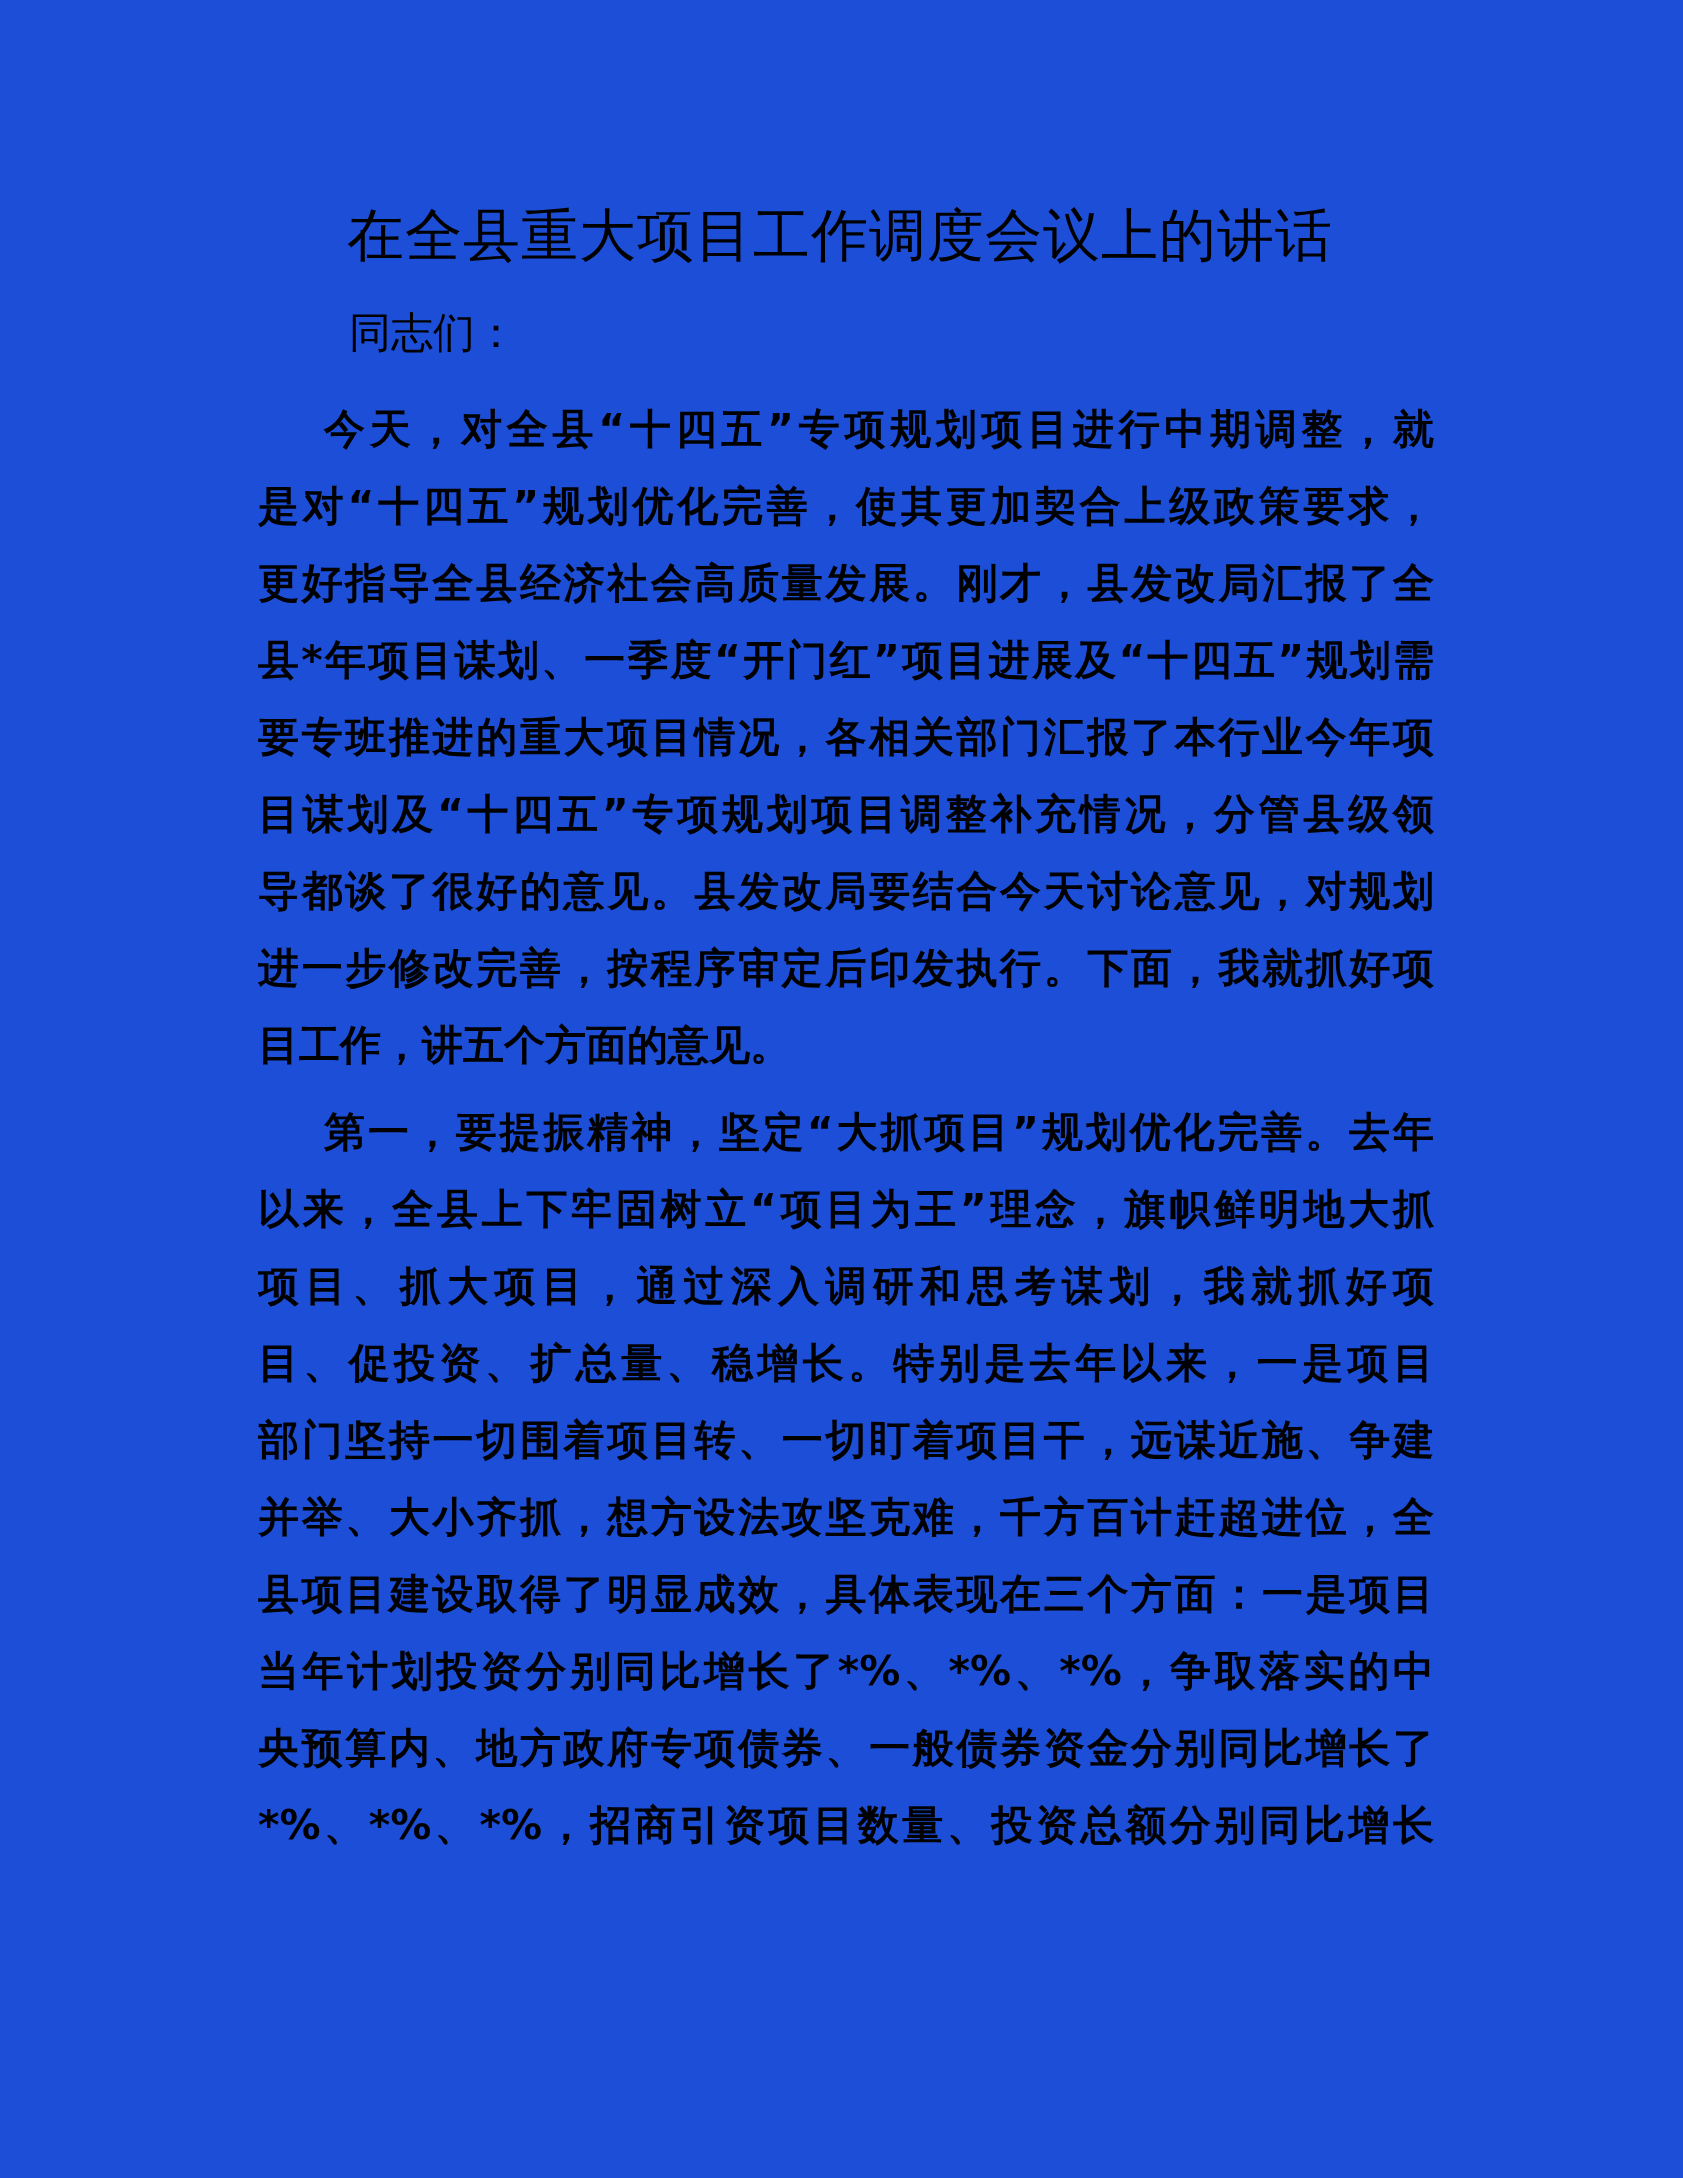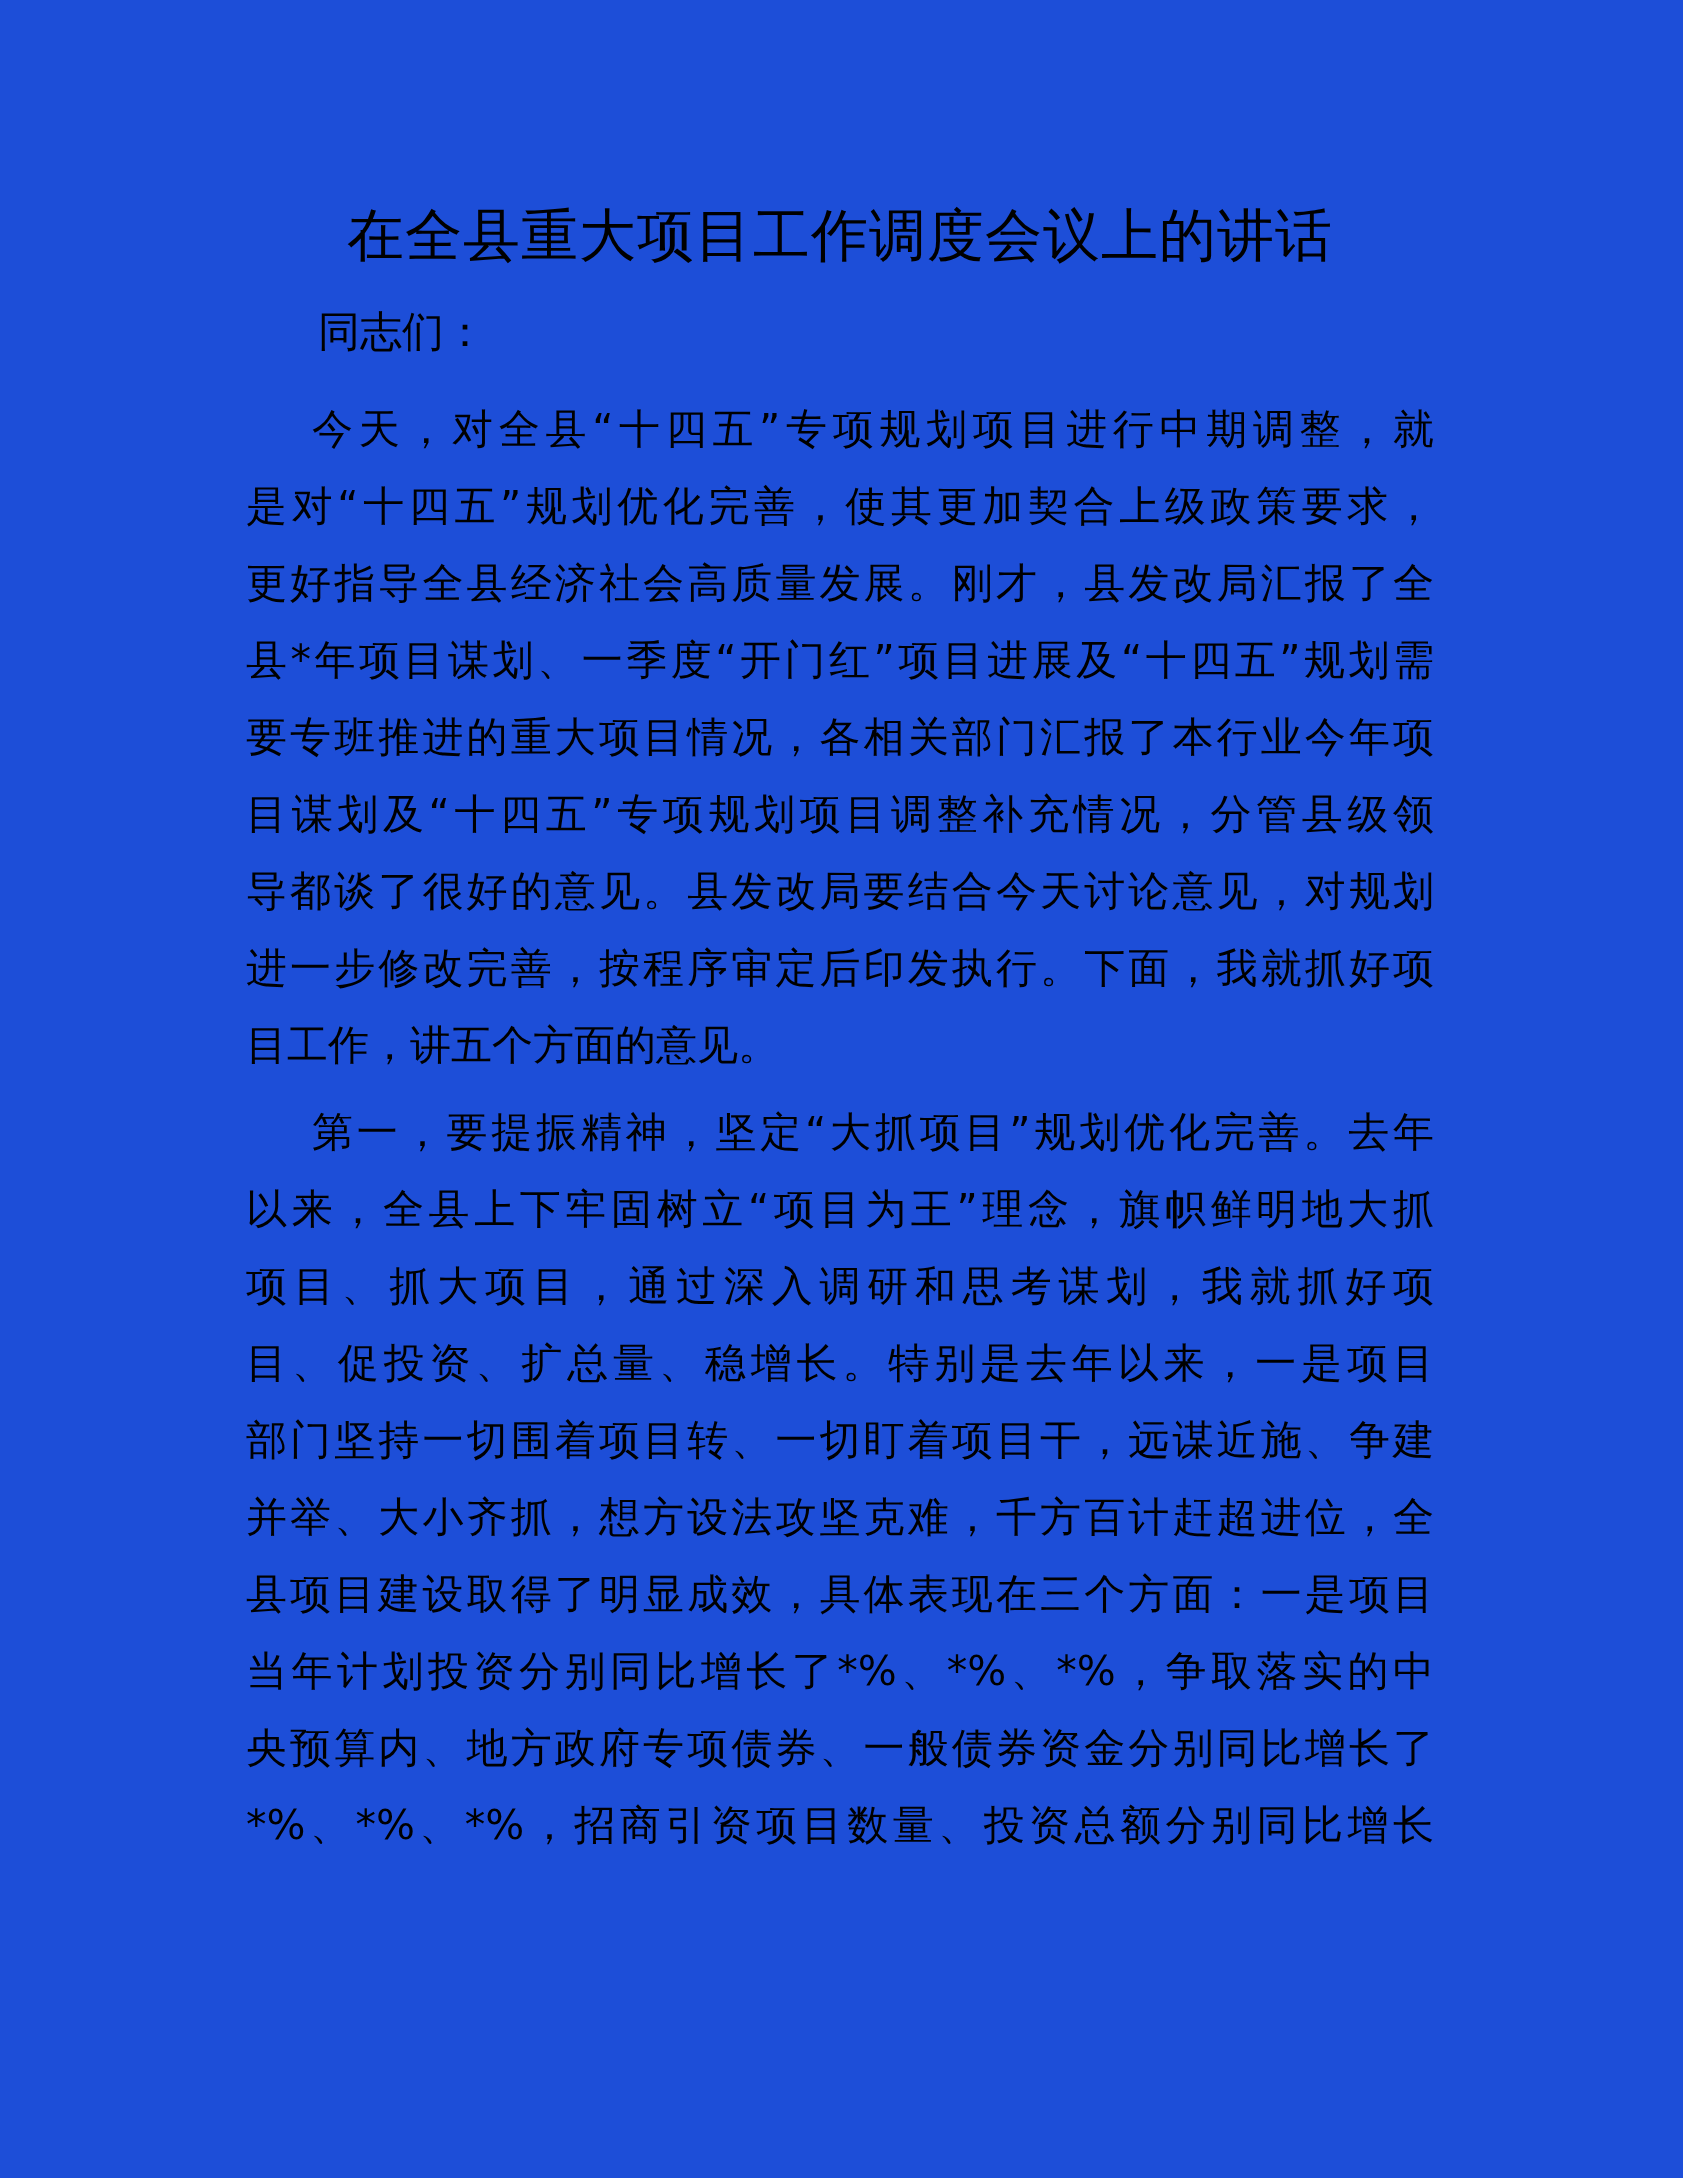--- a/index.html
+++ b/index.html
@@ -2,23 +2,23 @@
 <html><head>
 <meta charset="utf-8">
 <style>
   html, body { margin: 0; padding: 0; background: #ffffff; }
   body { width: 1683px; height: 2178px; position: relative; overflow: hidden;
          font-family: "DejaVu Sans", "Liberation Sans", sans-serif; color: #000; }
   .page { position: absolute; left: 0; top: 0; width: 1683px; height: 2178px; background: #1d4ed8; }
   .title { position: absolute; left: 347px; top: 201px; width: 990px; height: 69px;
            font-size: 57px; line-height: 69px; white-space: nowrap; text-align: left;
            letter-spacing: 1px; }
-  .salutation { position: absolute; left: 318px; top: 303px; font-size: 42px; line-height: 59px; white-space: nowrap; font-family: Liberation Serif, serif; }
+  .salutation { position: absolute; left: 349px; top: 303px; font-size: 42px; line-height: 59px; white-space: nowrap; }
   .body { position: absolute; left: 246px; top: 398px; width: 1188px; }
-  .para { margin: 0 0 10px 0; }
+  .para { margin: 0 0 10px 12px; font-weight: bold; }
   .line { display: block; height: 77px; font-size: 41px; line-height: 63px; white-space: nowrap;
           text-align: justify; text-align-last: justify; overflow: hidden; }
   .line.first { padding-left: 66px; }
   .line.last { text-align-last: left; }
 </style>
 </head>
 <body>
 
 <div class="page">
   <div class="title">在全县重大项目工作调度会议上的讲话</div>

